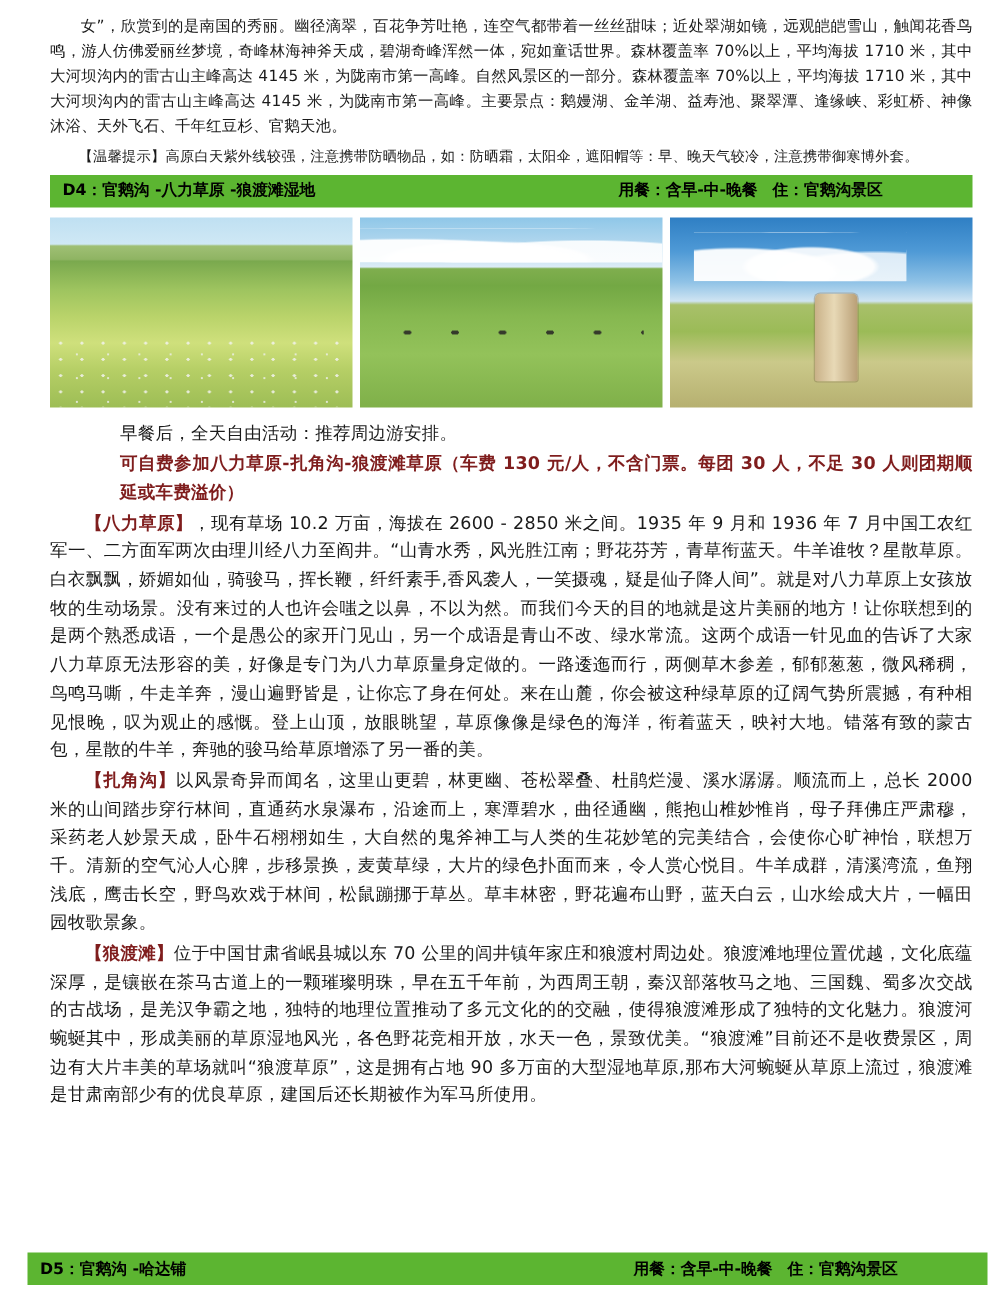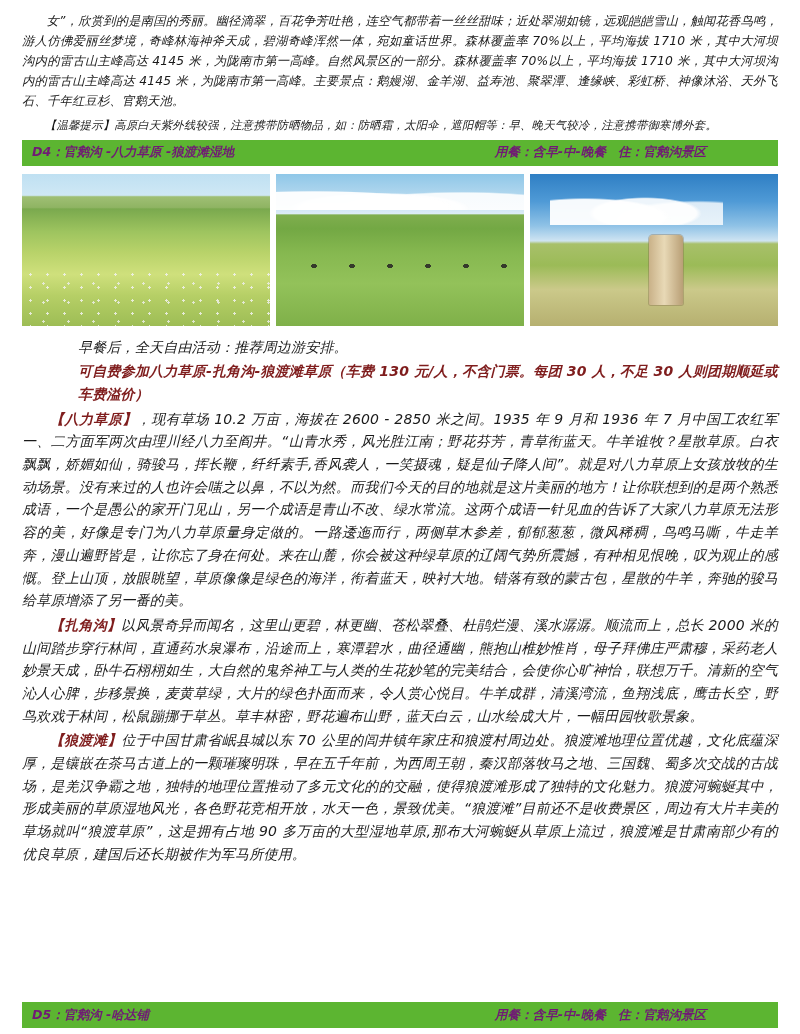--- a/index.html
+++ b/index.html
@@ -12,22 +12,21 @@
     width: 800px;
     height: 1034px;
     overflow: hidden;
     color: #1a1a1a;
   }
   .page {
     width: 800px;
     height: 1034px;
     position: relative;
     box-sizing: border-box;
-    padding: 12px 22px 0 22px;
-    font-style: italic;
+    padding: 12px 22px 0 40px;
   }
   .para {
     font-size: 12.3px;
     line-height: 1.62;
     text-align: justify;
     margin: 0 0 2px 0;
     letter-spacing: 0.2px;
   }
   .indent {
     text-indent: 2em;
@@ -36,21 +35,21 @@
     font-size: 11.4px;
     line-height: 1.6;
     text-align: justify;
     text-indent: 2em;
     margin: 4px 0 6px 0;
     letter-spacing: 0.2px;
   }
   
   .day-bar {
     background: #5cb531;
-    color: #701a75;
+    color: #000000;
     font-weight: bold;
     font-size: 12.6px;
     height: 26px;
     display: flex;
     align-items: center;
     padding: 0 10px;
     box-sizing: border-box;
     margin: 6px 0 8px 0;
   }
   .day-bar .title {
@@ -178,21 +177,21 @@
   .redb {
     color: #7f1d1d;
     font-weight: bold;
   }
   .indent2 {
     text-indent: 2em;
   }
   .bottom-bar {
     position: absolute;
     left: 22px;
-    right: 22px;
+    right: 10px;
     bottom: 6px;
   }
 </style>
 </head>
 <body>
 
 <div class="page">
 
   <p class="para indent">女”，欣赏到的是南国的秀丽。幽径滴翠，百花争芳吐艳，连空气都带着一丝丝甜味；近处翠湖如镜，远观皑皑雪山，触闻花香鸟鸣，游人仿佛爱丽丝梦境，奇峰林海神斧天成，碧湖奇峰浑然一体，宛如童话世界。森林覆盖率 70%以上，平均海拔 1710 米，其中大河坝沟内的雷古山主峰高达 4145 米，为陇南市第一高峰。自然风景区的一部分。森林覆盖率 70%以上，平均海拔 1710 米，其中大河坝沟内的雷古山主峰高达 4145 米，为陇南市第一高峰。主要景点：鹅嫚湖、金羊湖、益寿池、聚翠潭、逢缘峡、彩虹桥、神像沐浴、天外飞石、千年红豆杉、官鹅天池。</p>
 

